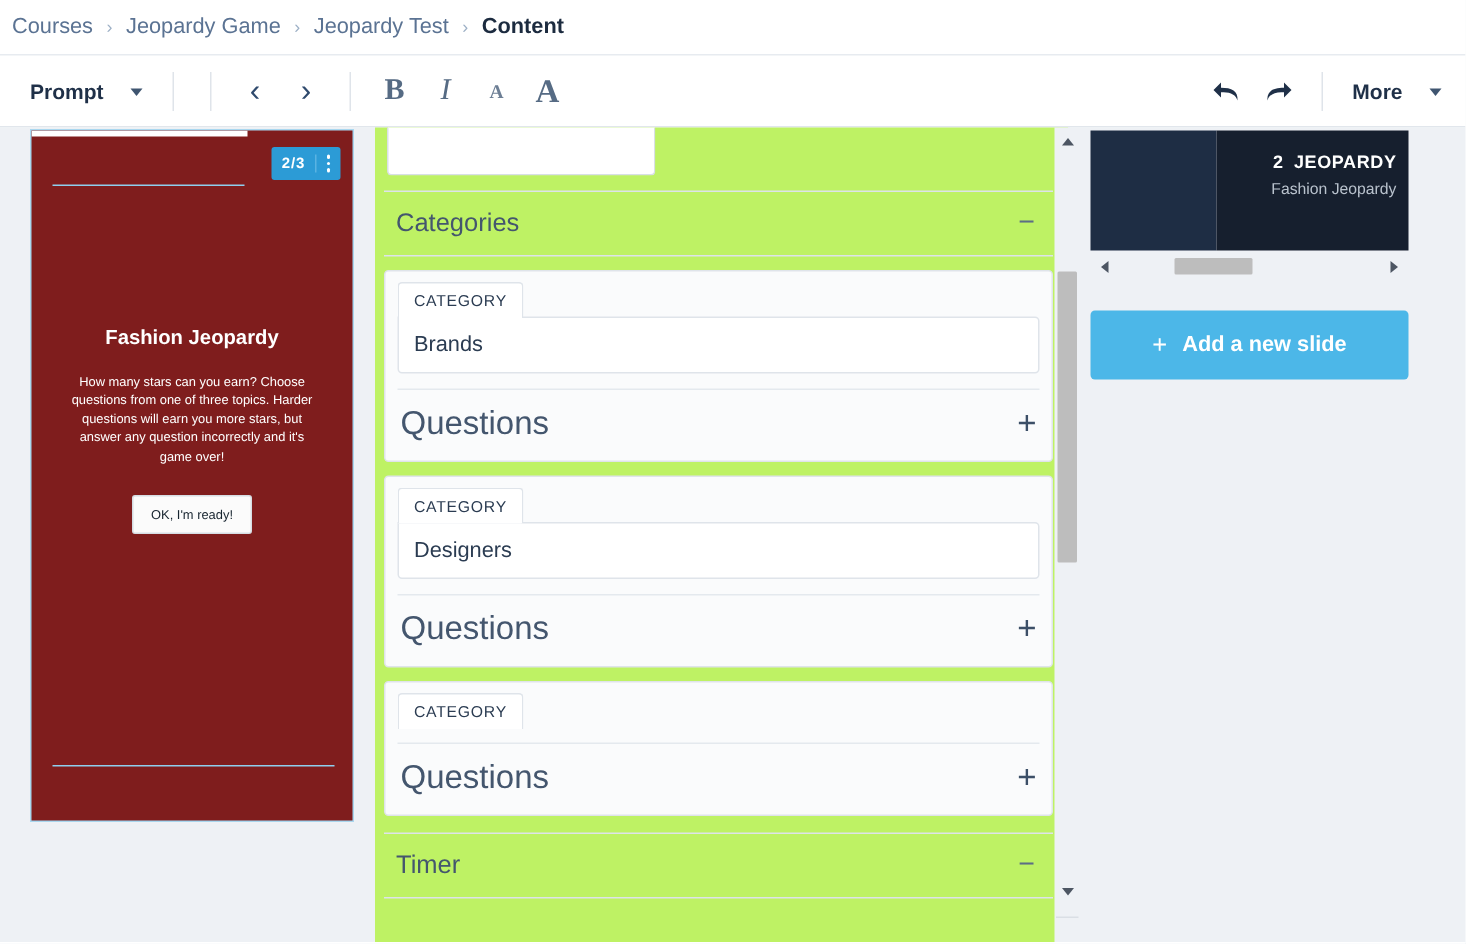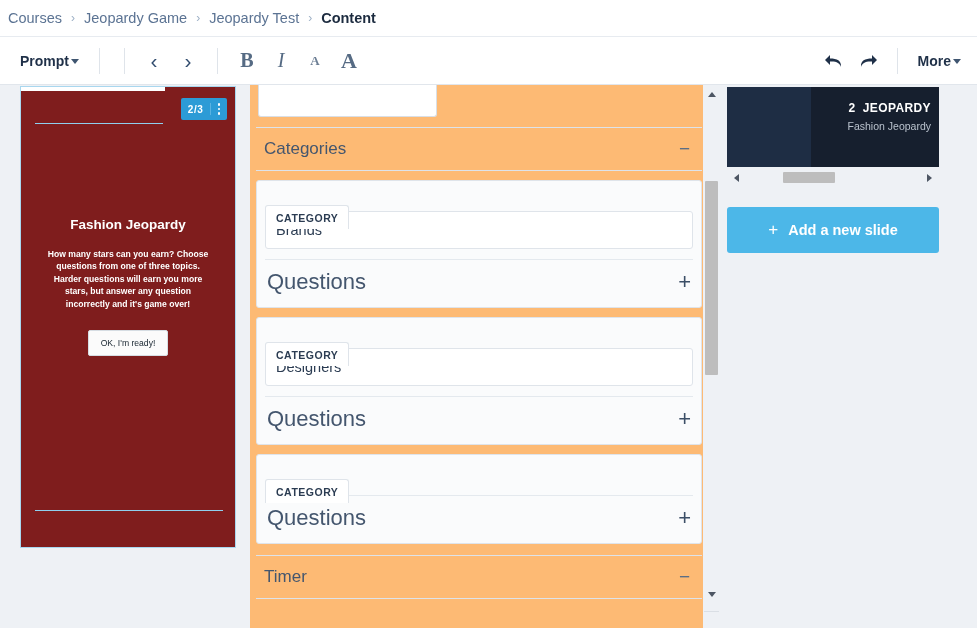--- a/index.html
+++ b/index.html
@@ -39,21 +39,21 @@
     display: flex;
     align-items: center;
     background: #ffffff;
     border-top: 1px solid #e7ebf0;
     border-bottom: 1px solid #e1e6ec;
     padding: 0 8px 0 12px;
   }
   .tb-item {
     display: flex;
     align-items: baseline;
-    gap: 2px;
+    gap: 18px;
     color: #1f3048;
     font-size: 14px;
     font-weight: 700;
     padding: 6px 8px;
     cursor: pointer;
     white-space: nowrap;
   }
   .tb-pct { color: #8a9cb2; font-weight: 400; font-size: 12.5px; }
   .caret {
     display: inline-block;
@@ -163,21 +163,21 @@
   }
   .dev-title {
     color: #ffffff;
     font-size: 13.5px;
     font-weight: 700;
     margin-bottom: 16px;
   }
   .dev-desc {
     color: #ffffff;
     font-size: 8.6px;
-    font-weight: 700;
+    font-weight: 400;
     line-height: 1.45;
     padding: 0 8px;
   }
   .dev-cta {
     display: inline-block;
     margin-top: 20px;
     background: #fbfbfb;
     color: #17242f;
     font-size: 8.6px;
     font-weight: 400;
@@ -190,21 +190,21 @@
     position: absolute;
     bottom: 36px; left: 14px;
     width: 188px; height: 1px;
     background: #8fcfee;
   }
 
   
   .editor-col {
     width: 462px;
     position: relative;
-    background: #fdba74;
+    background: #bef264;
     padding: 0 10px 0 6px;
   }
   .field-empty {
     margin: 0 2px;
     height: 32px;
     background: #ffffff;
     border: 1px solid #d9dfe6;
     border-top: none;
     border-radius: 0 0 3px 3px;
   }
@@ -237,27 +237,27 @@
     margin-top: 9px;
     padding: 0 8px 0 8px;
   }
   .cat-tab {
     display: inline-block;
     background: #ffffff;
     border: 1px solid #dfe4ea;
     border-bottom: none;
     border-radius: 3px 3px 0 0;
     font-size: 10.5px;
-    font-weight: 700;
+    font-weight: 400;
     letter-spacing: .5px;
     color: #2b3c52;
     padding: 6px 10px 5px 10px;
     margin-top: 6px;
     position: relative;
-    top: 18px;
+    top: 1px;
   }
   .cat-input {
     display: block;
     width: 100%;
     background: #ffffff;
     border: 1px solid #dfe4ea;
     border-radius: 0 3px 3px 3px;
     font-size: 14.5px;
     color: #2b3c52;
     padding: 10px 10px;

